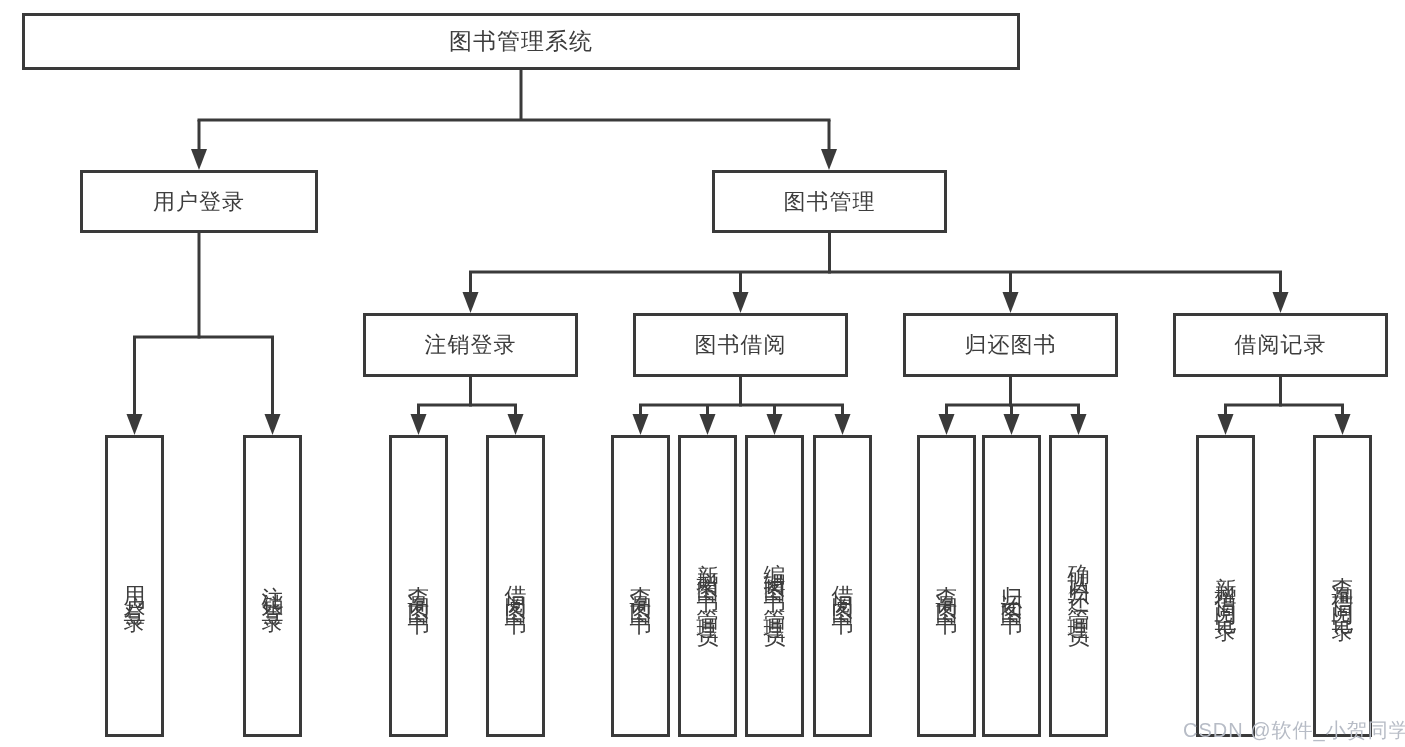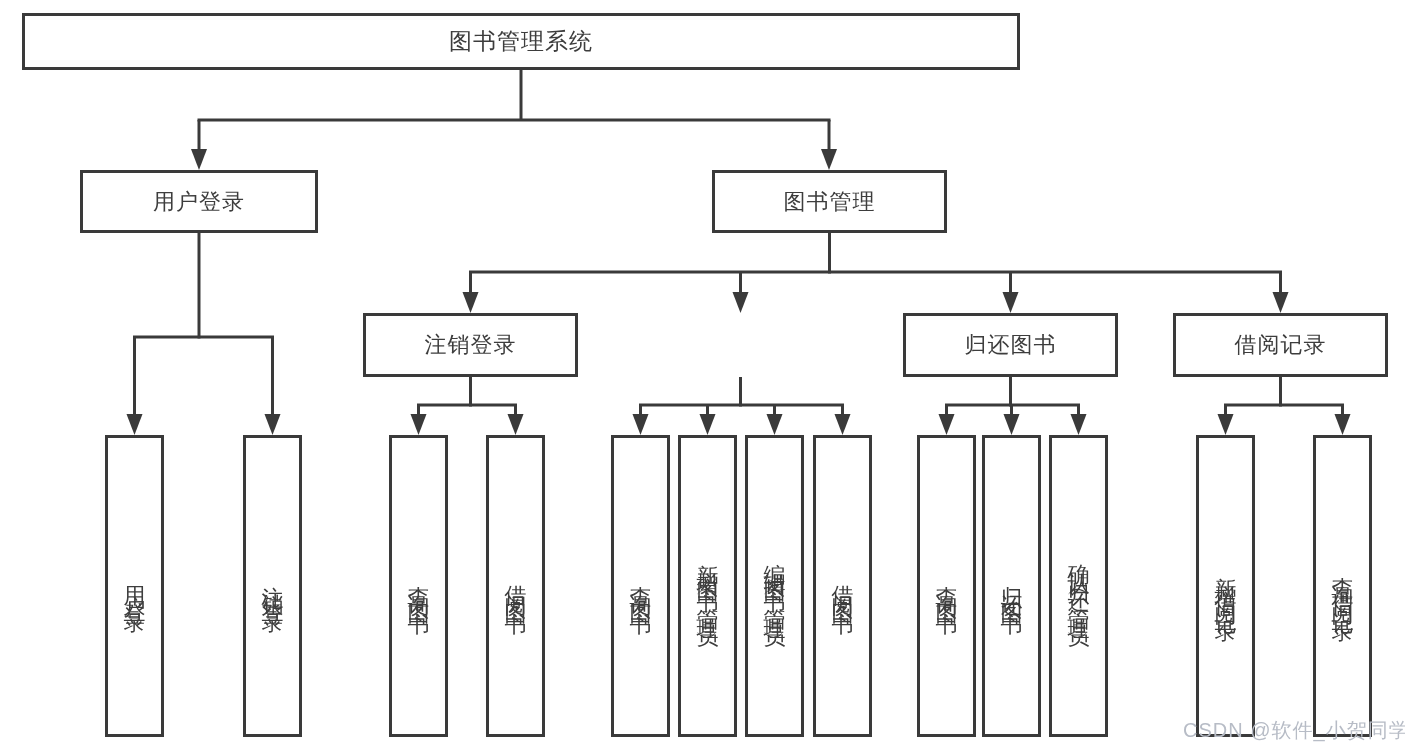--- a/index.html
+++ b/index.html
@@ -127,20 +127,23 @@
   <div class="box" style="left:80px;top:170px;width:238px;height:63px">
     <span>用户登录</span>
   </div>
   <div class="box" style="left:712px;top:170px;width:235px;height:63px">
     <span>图书管理</span>
   </div>
 
   <div class="box" style="left:363px;top:313px;width:215px;height:64px">
     <span>注销登录</span>
   </div>
+  <div class="box" style="left:633px;top:313px;width:215px;height:64px">
+    <span>图书借阅</span>
+  </div>
   <div class="box" style="left:903px;top:313px;width:215px;height:64px">
     <span>归还图书</span>
   </div>
   <div class="box" style="left:1173px;top:313px;width:215px;height:64px">
     <span>借阅记录</span>
   </div>
 
   <div class="box leaf" style="left:105px;top:435px;width:59px;height:302px">
     <span>用户登录</span>
   </div>

